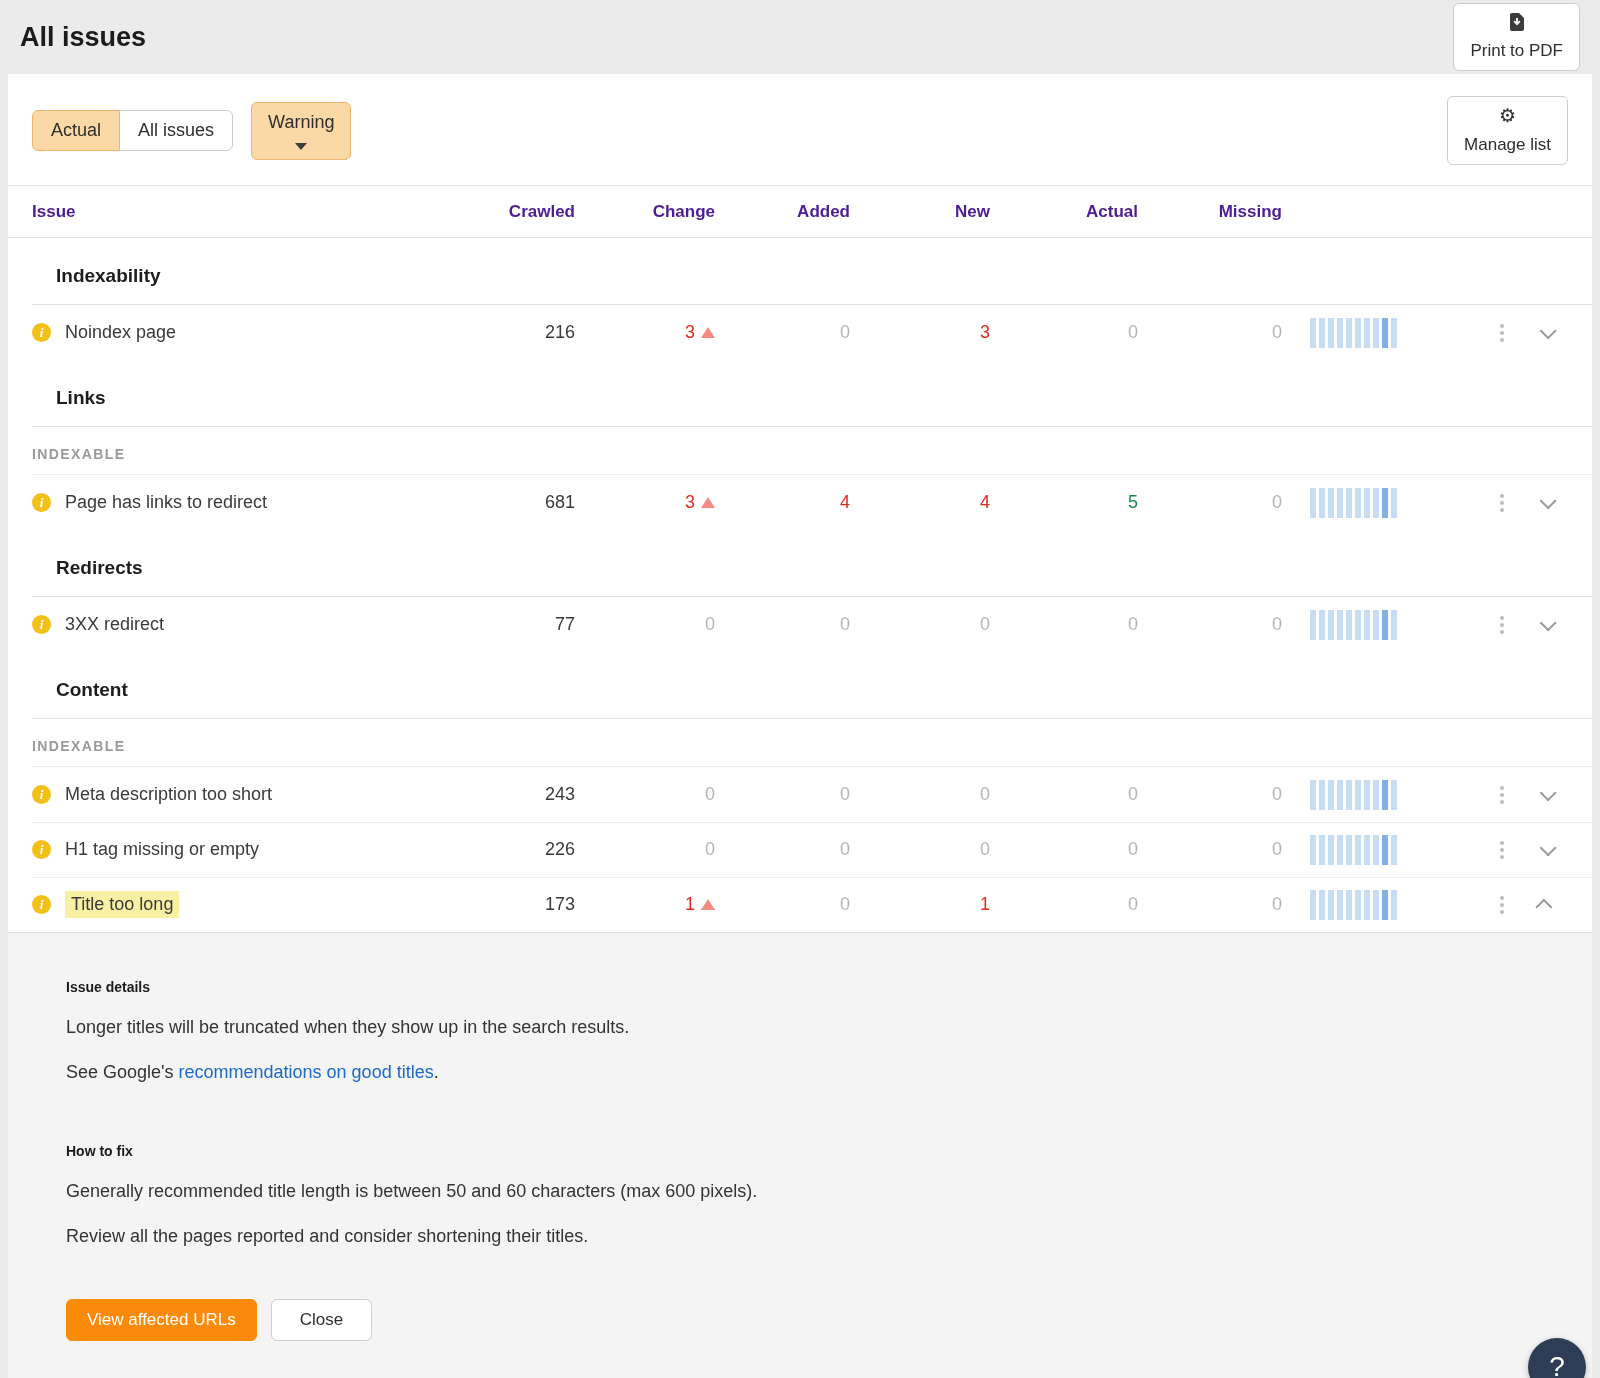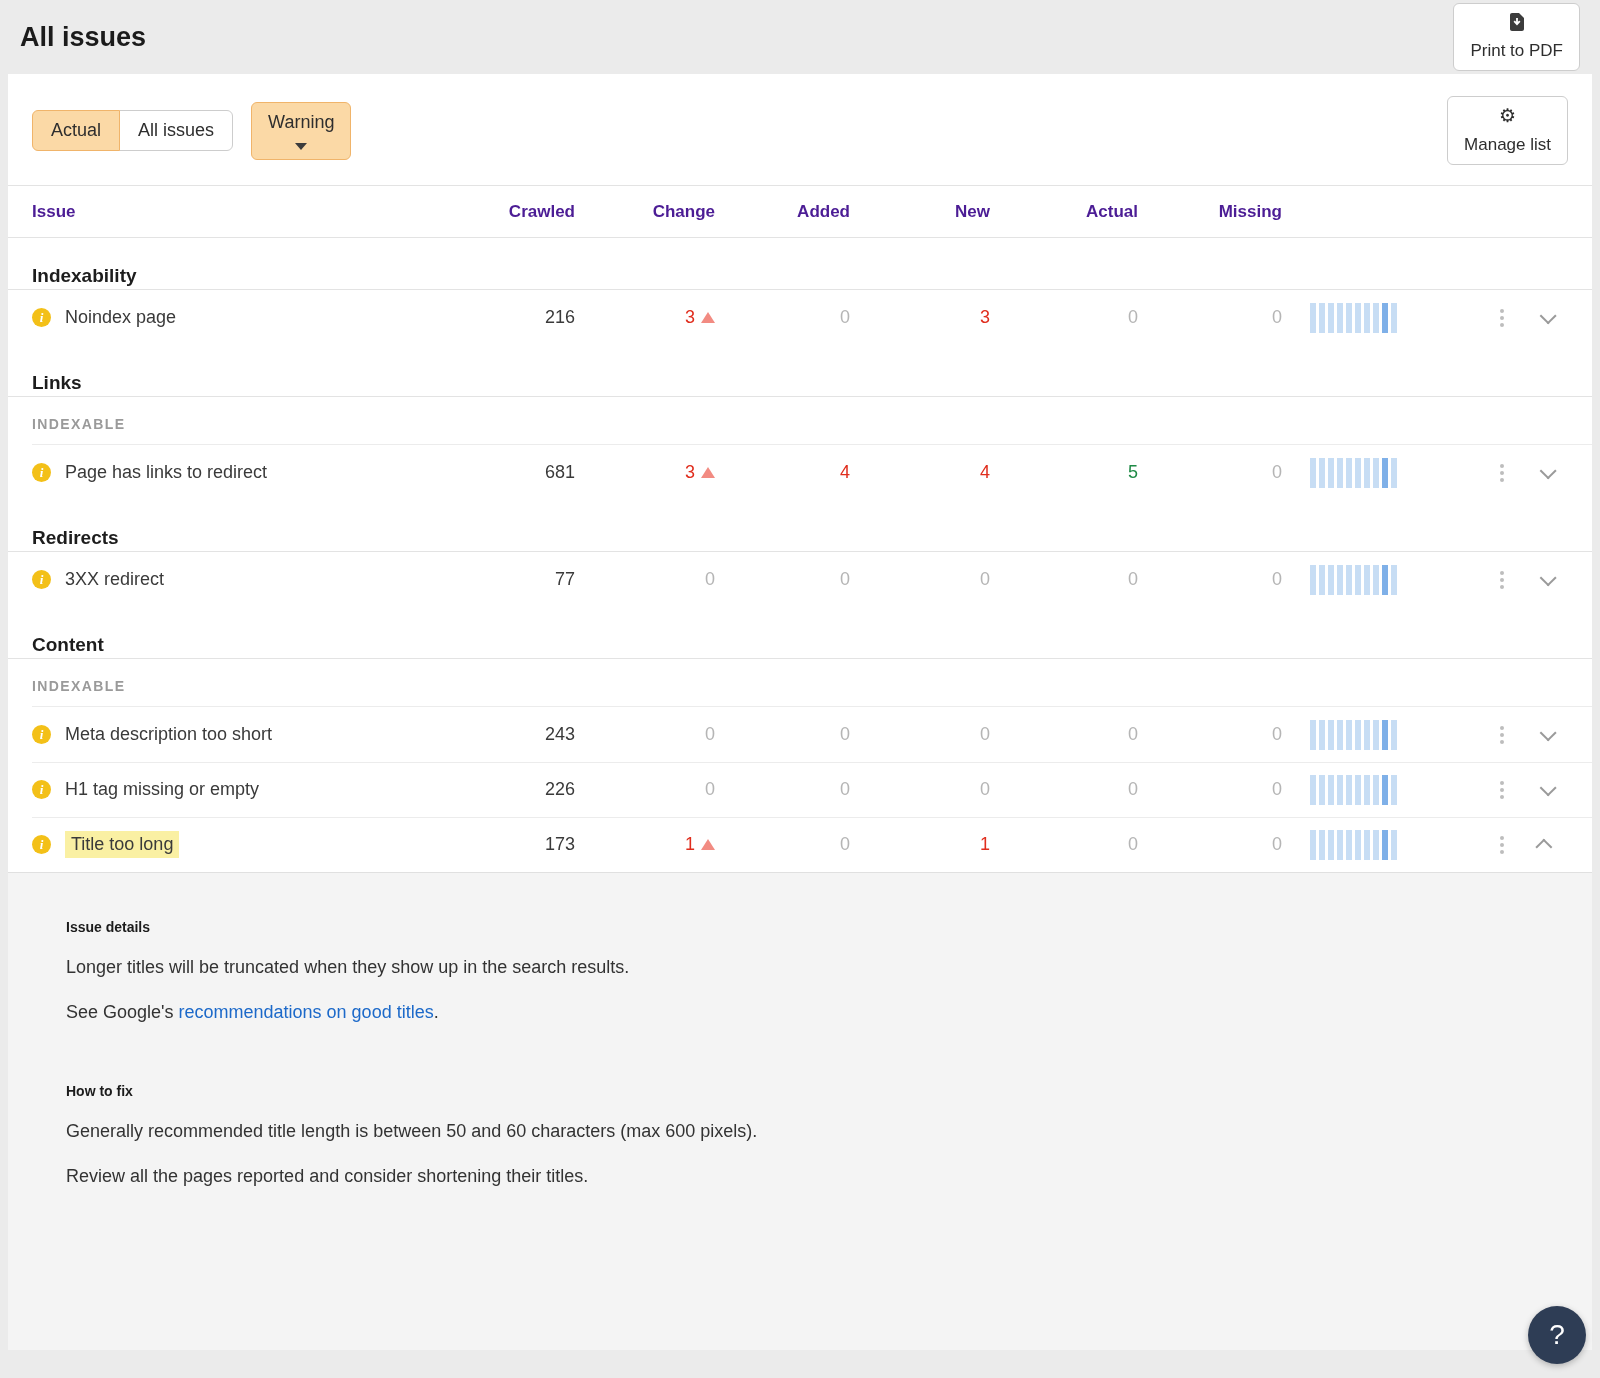--- a/index.html
+++ b/index.html
@@ -63,21 +63,21 @@
     padding:0 24px;
   }
   .head-row{ border-top:1px solid #e3e3e3; border-bottom:1px solid #e3e3e3; height:53px; }
   .head-cell{ font-size:17px; font-weight:700; color:#4c1d95; text-align:right; }
   .head-cell.issue{ text-align:left; }
   .col-1{ padding-right:15px; } .col-2{ padding-right:25px; } .col-3{ padding-right:30px; }
   .col-4{ padding-right:30px; } .col-5{ padding-right:32px; } .col-6{ padding-right:28px; }
 
   .section-header{
     font-size:19px; font-weight:700; color:#1d1d1d;
-    padding:27px 24px 2px 24px; border-bottom:1px solid #e3e3e3;
+    padding:27px 24px 17px 24px; border-bottom:1px solid #e3e3e3;margin-left:24px;
   }
   .subsection-header{
     font-size:14px; font-weight:700; color:#9a9a9a; letter-spacing:1.4px;
     padding:19px 24px 13px 24px; position:relative;
   }
   .subsection-header::after{
     content:""; position:absolute; left:24px; right:0; bottom:0; height:1px; background:#ececec;
   }
   .issue-row{ height:55px; position:relative; cursor:pointer; }
   .issue-row.divided::before{
@@ -447,16 +447,20 @@
     </div>
 
   <div class="panel">
     <h3>Issue details</h3>
     <p>Longer titles will be truncated when they show up in the search results.</p>
     <p><span>See Google's </span><a>recommendations on good titles</a><span>.</span></p>
     <div class="gap"></div>
     <h3>How to fix</h3>
     <p>Generally recommended title length is between 50 and 60 characters (max 600 pixels).</p>
     <p>Review all the pages reported and consider shortening their titles.</p>
+    <div class="panel-buttons">
+      <button class="btn-orange">View affected URLs</button>
+      <button class="btn-plain">Close</button>
+    </div>
   </div>
 </div>
 
 <div class="help-fab">?</div>
 
 </body></html>

